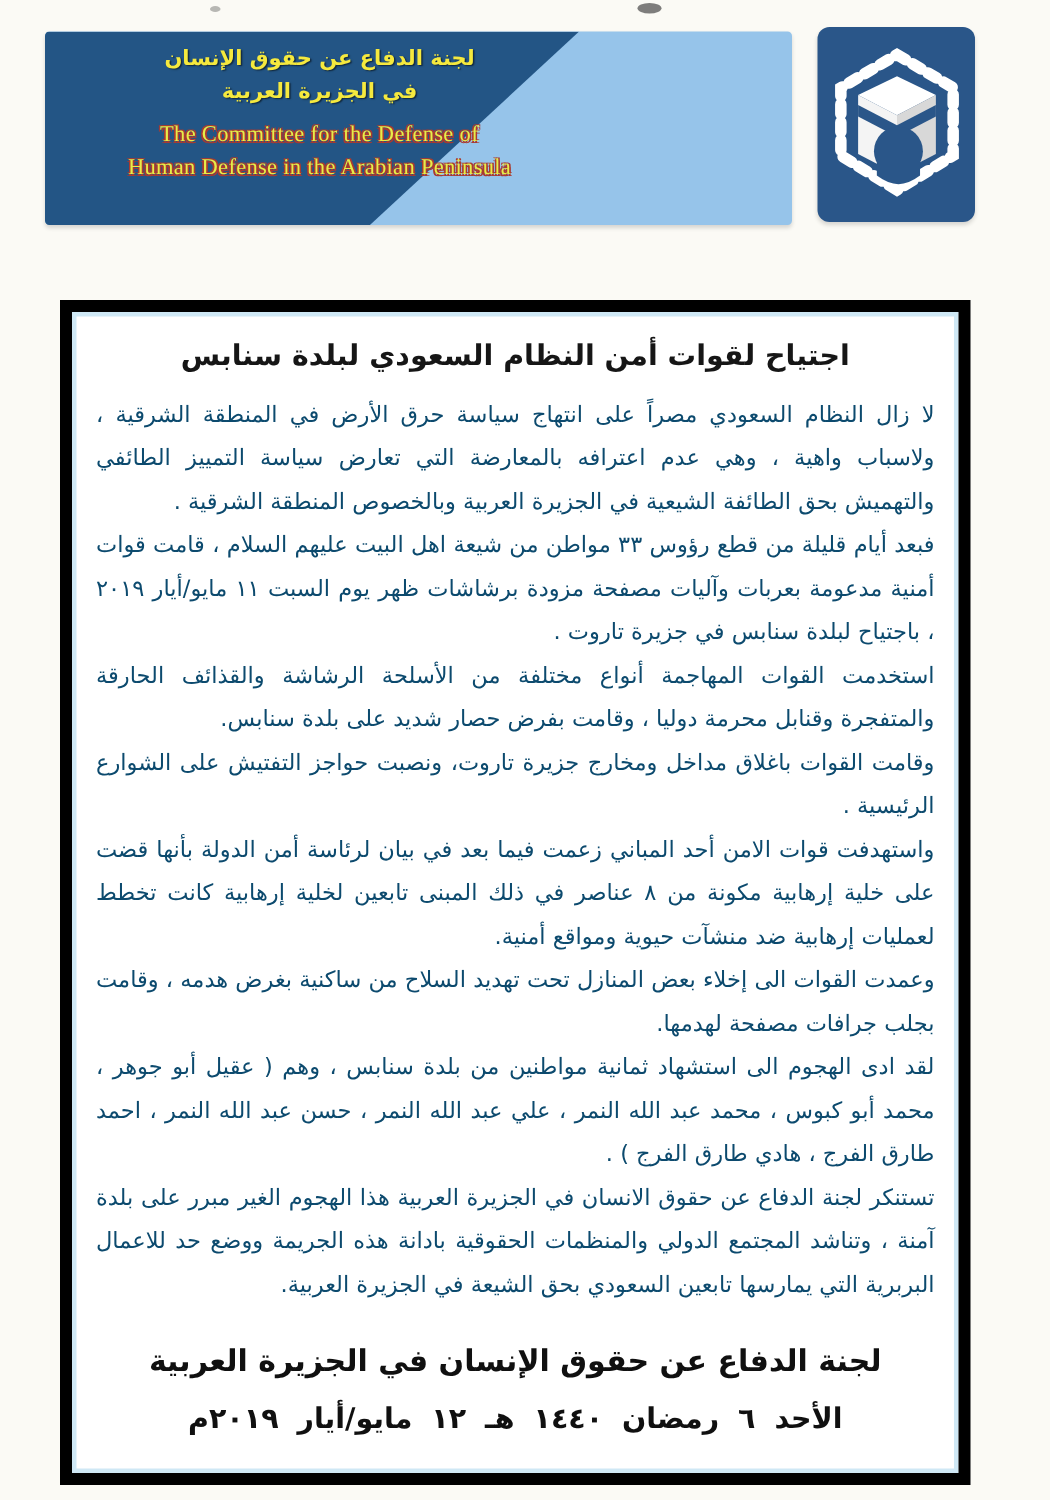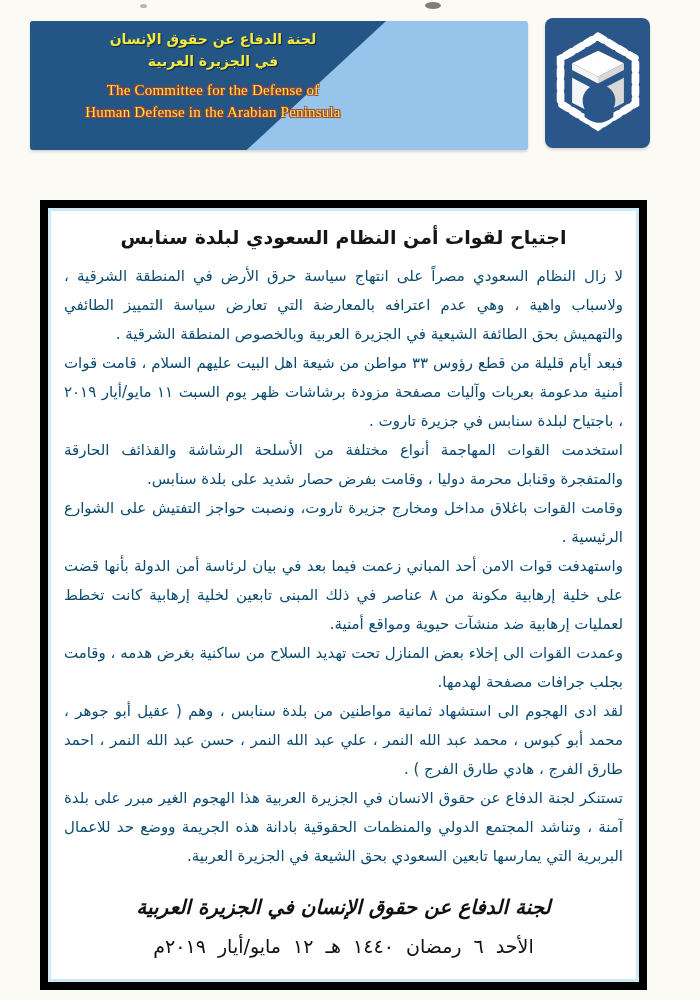--- a/index.html
+++ b/index.html
@@ -72,22 +72,22 @@
   }
   .doc-body p{
     margin:0;
     font-size:15px;line-height:29px;color:#0c4a6e;
     text-align:justify;
     text-justify:inter-word;
   }
   .doc-footer{
     margin-top:16px;text-align:center;color:#101010;
   }
-  .sig-line{font-size:20px;font-weight:bold;line-height:40px;font-style:italic;}
-  .date-line{font-size:19px;font-weight:normal;line-height:38px;word-spacing:6px;}
+  .sig-line{font-size:20px;font-weight:bold;line-height:40px;}
+  .date-line{font-size:19px;font-weight:bold;line-height:38px;word-spacing:6px;}
 </style>
 </head>
 <body>
 
 <div class="smudge" style="left:425px;top:2px;width:16px;height:7px;"></div>
 <div class="smudge" style="left:140px;top:4px;width:7px;height:4px;opacity:.35;"></div>
 
 <div class="header-band">
   <div class="header-dark"></div>
   <div class="header-text">

